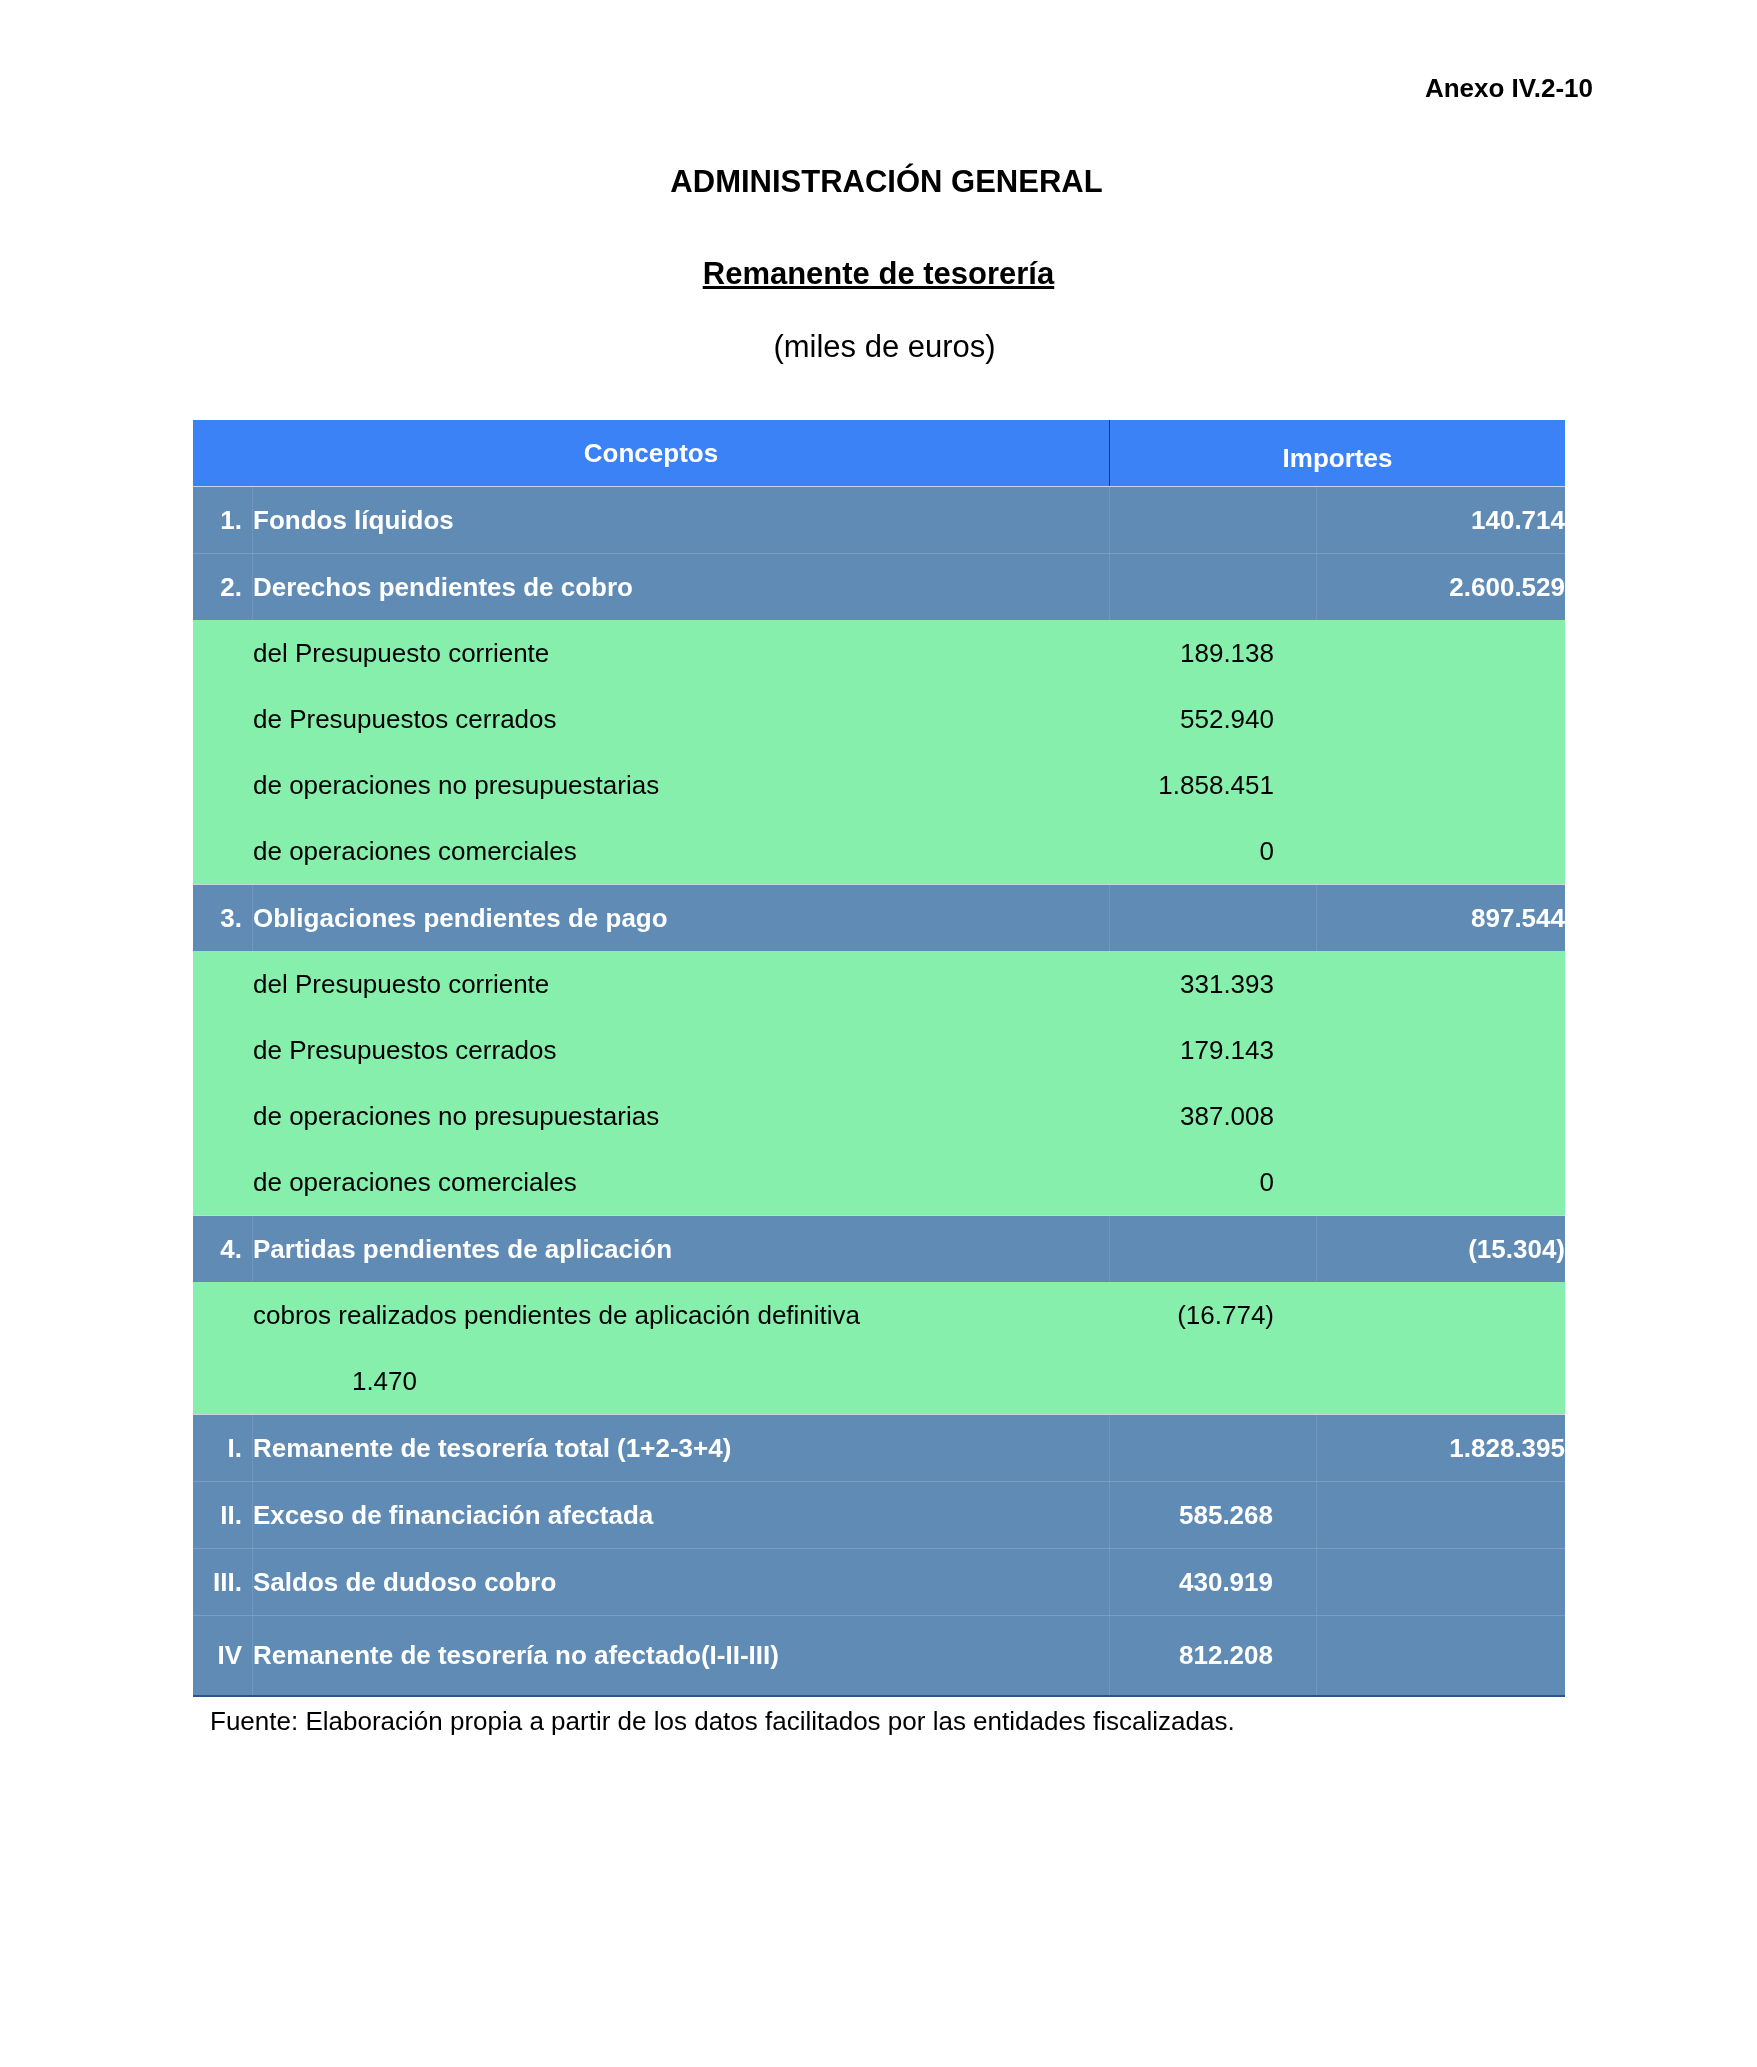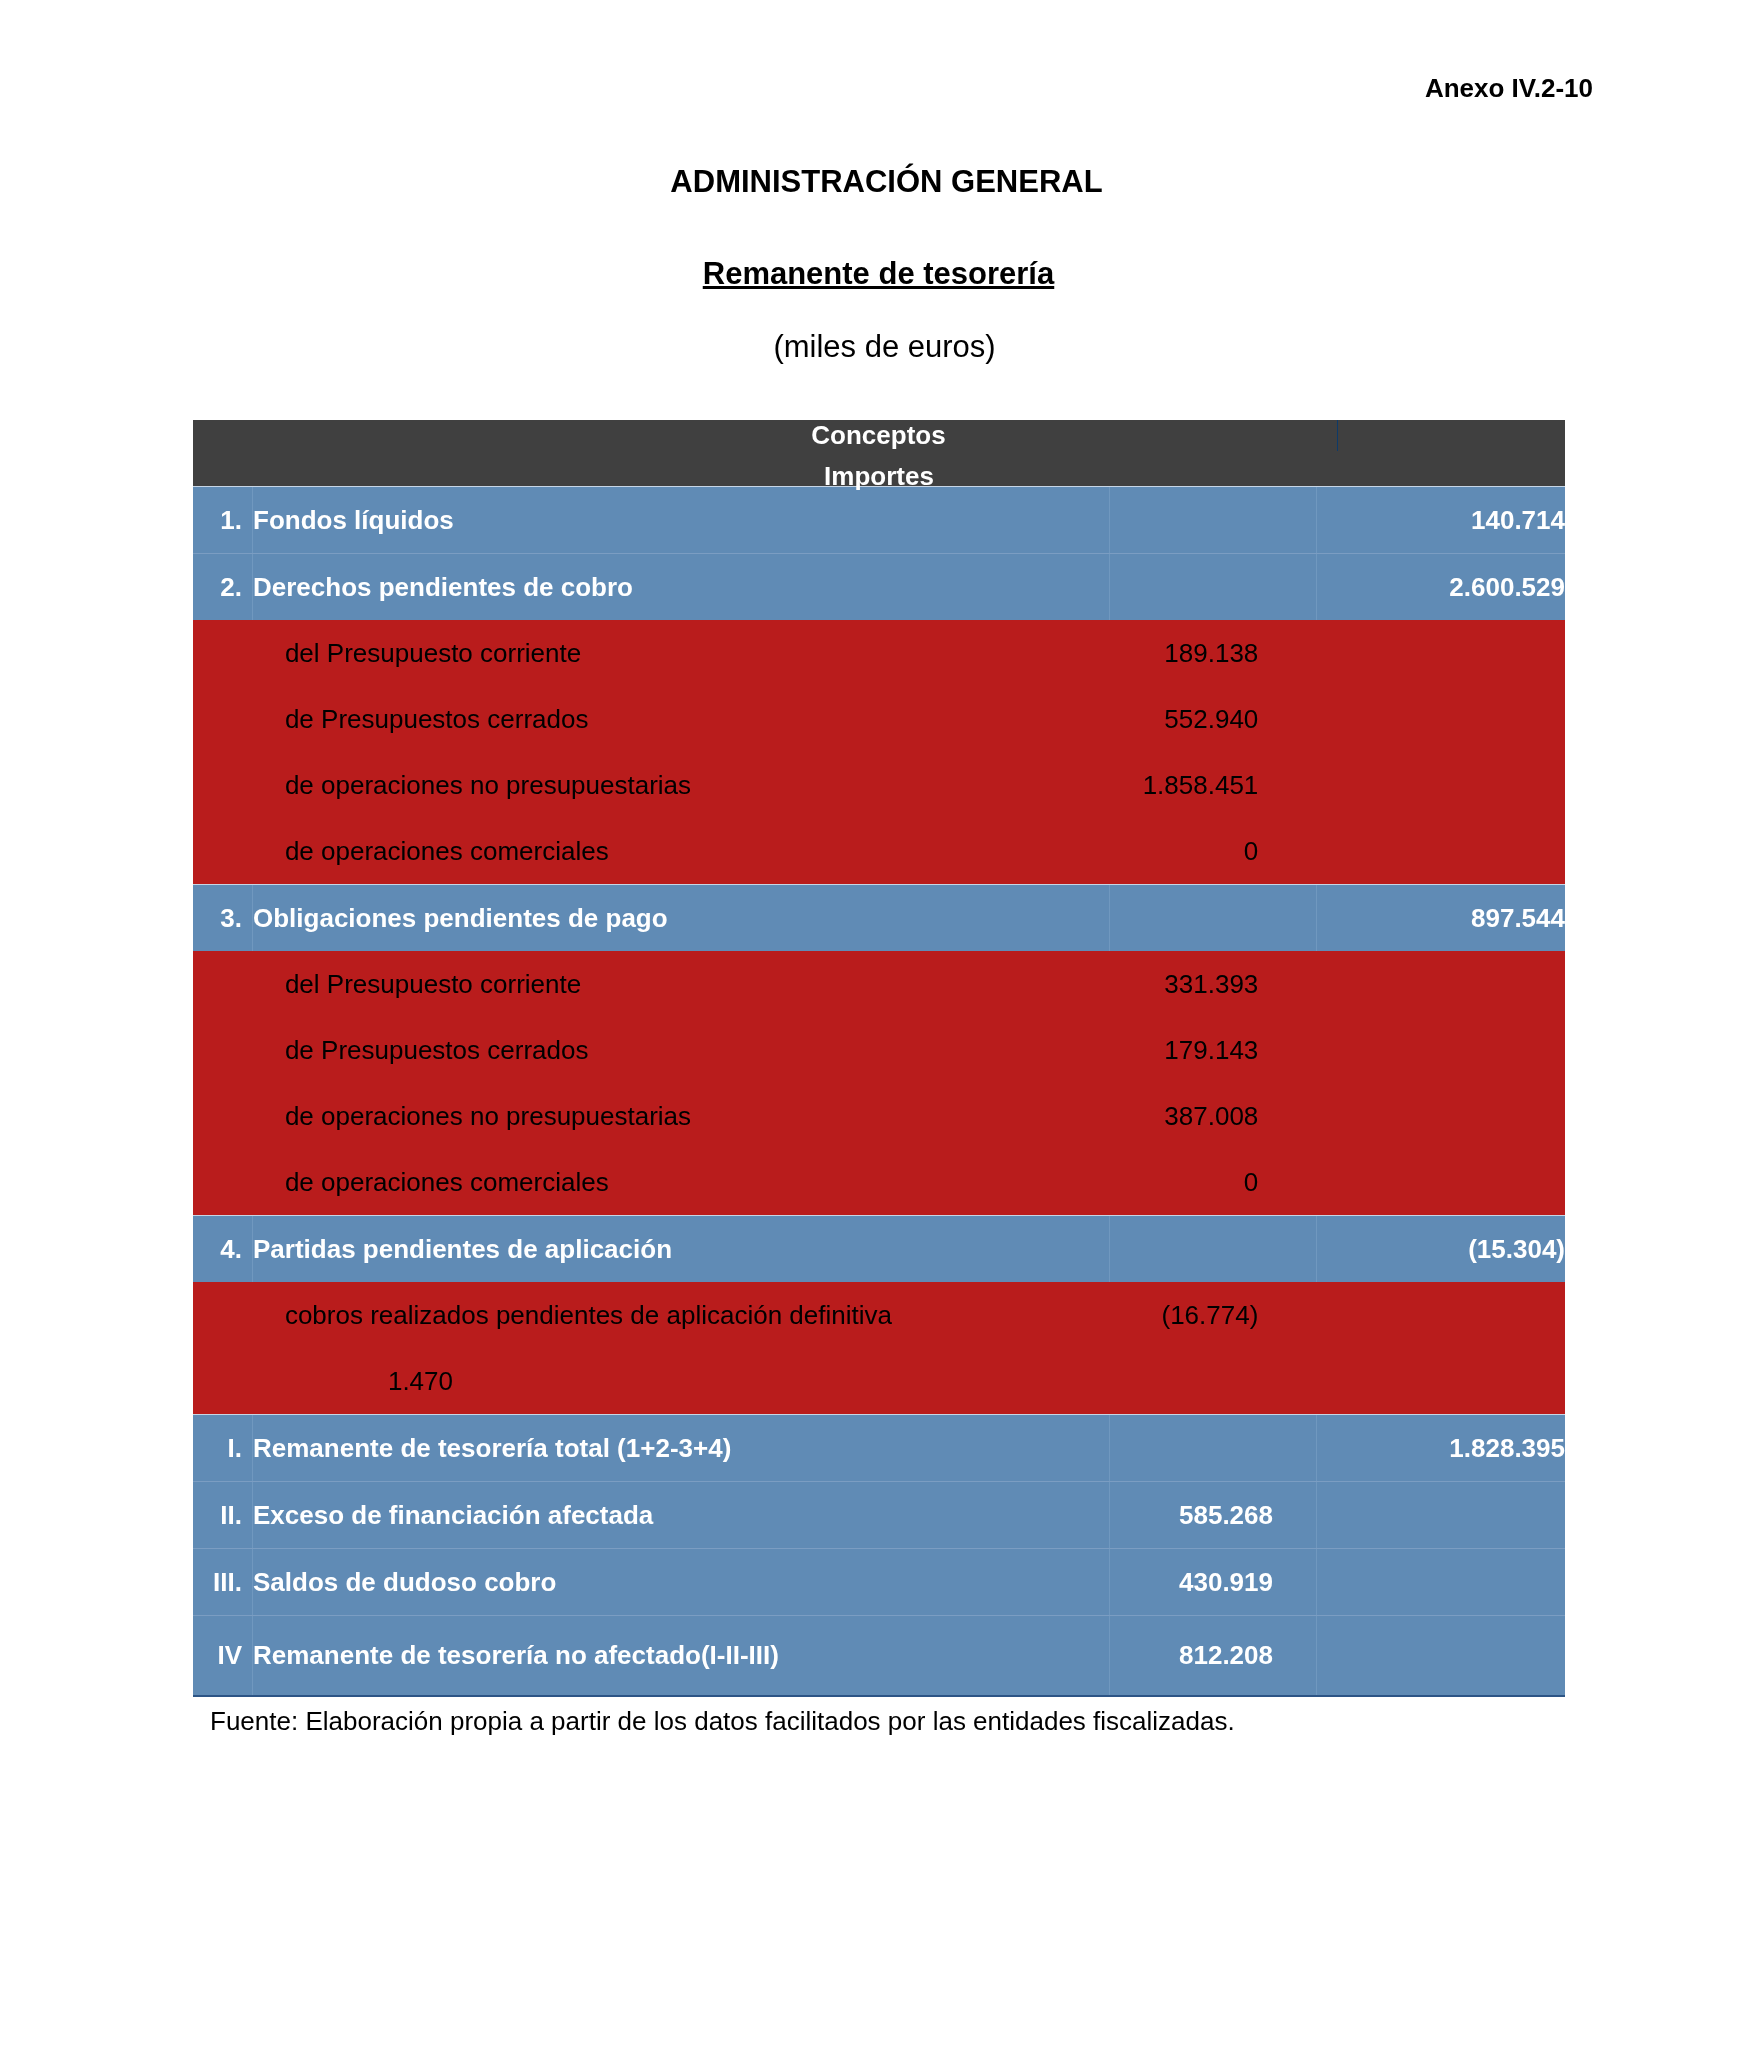--- a/index.html
+++ b/index.html
@@ -53,36 +53,34 @@
       top: 420px;
       width: 1372px;
     }
     .row {
       display: flex;
       height: 66px;
       align-items: center;
       font-size: 26px;
     }
     .row.header {
-      background: #404040;
+      background: #3b82f6;
       color: #ffffff;
       font-weight: bold;
-      flex-direction: column;
     }
     .row.section {
       background: #608bb5;
       color: #ffffff;
       font-weight: bold;
       border-top: 1.7px solid #c7d6e6;
     }
     .row.section + .row.section { border-top: 0.8px solid #7b9dc2; }
     .row.detail {
-      background: #b91c1c;
+      background: #86efac;
       color: #000000;
-      gap: 36px;
     }
     .row.last { height: 79px; border-bottom: 2.5px solid #2d5586; }
     .cell { height: 100%; display: flex; align-items: center; box-sizing: border-box; }
     .c-num { width: 60px; justify-content: flex-end; padding-right: 10px; }
     .c-concept { width: 857px; padding-left: 0; }
     .c-mid { width: 207px; justify-content: flex-end; padding-right: 43px; }
     .c-right { width: 248px; justify-content: flex-end; }
     .section .c-num, .section .c-concept, .section .c-mid {
       border-right: 0.8px solid #7098bf;
     }

